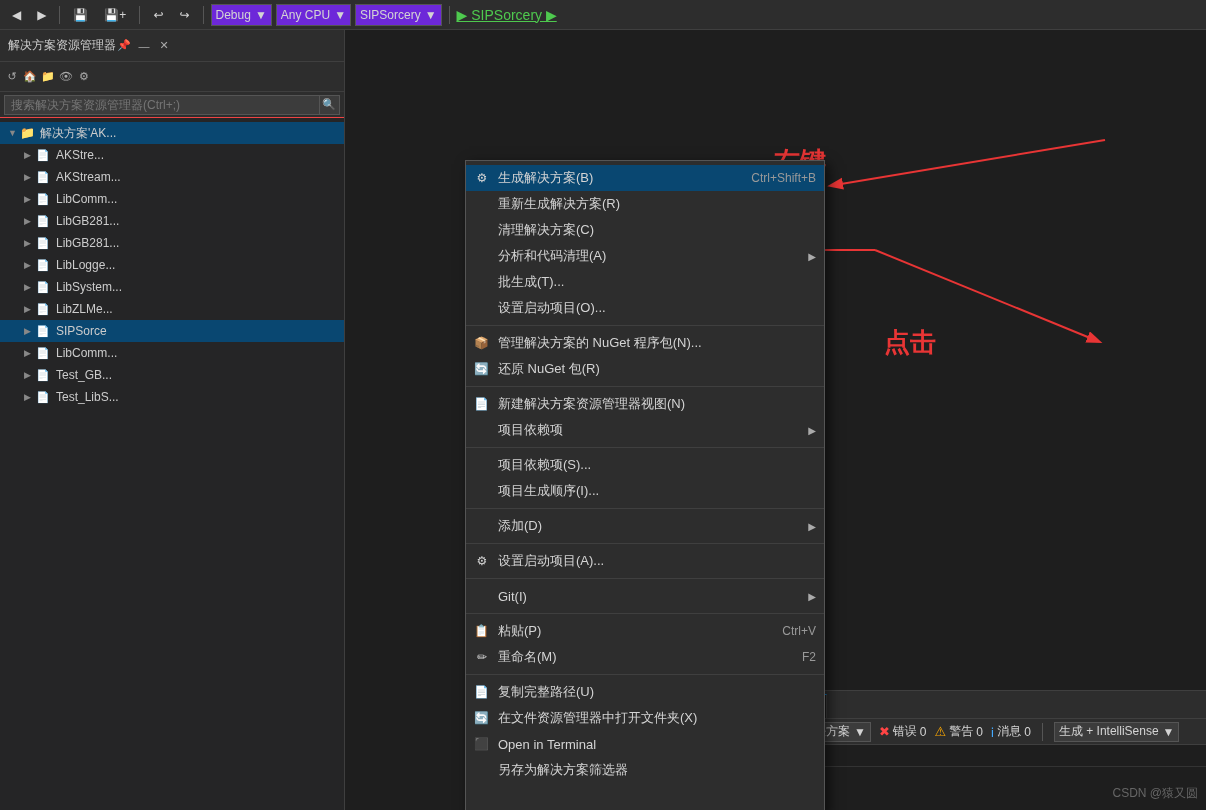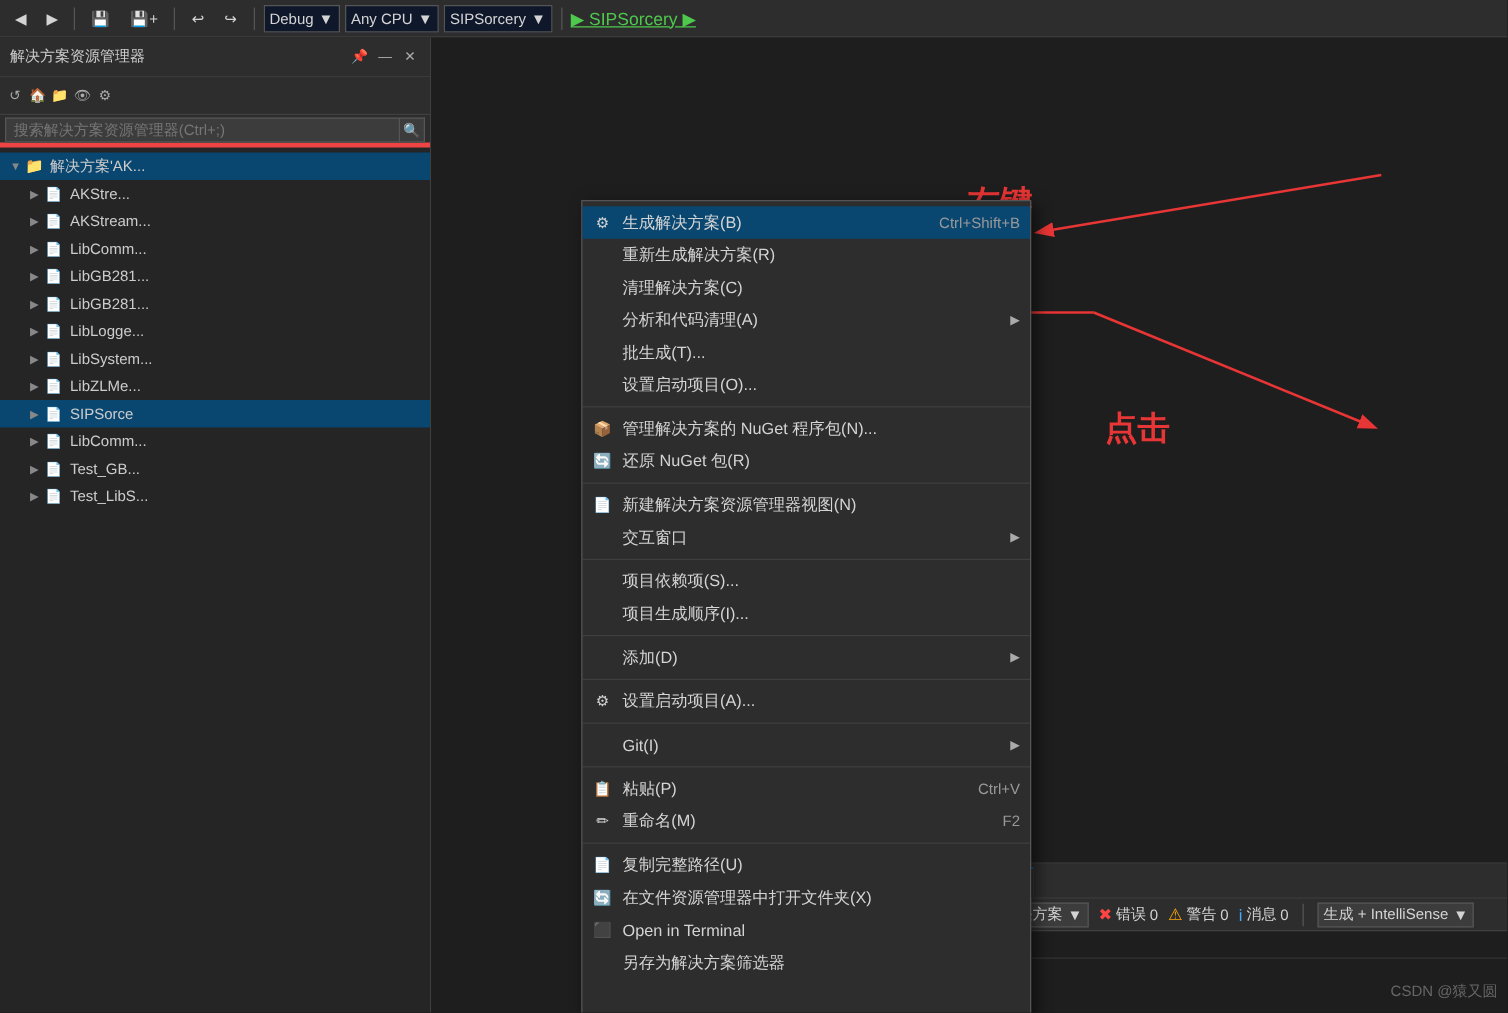--- a/index.html
+++ b/index.html
@@ -36,21 +36,21 @@
       align-items: center;
     }
     .toolbar-separator {
       width: 1px;
       height: 18px;
       background: #555;
       margin: 0 3px;
     }
     .toolbar-dropdown {
       height: 22px;
-      background: #0f172a;
+      background: #6d28d9;
       border: 1px solid #555;
       color: #d4d4d4;
       padding: 0 4px;
       font-size: 12px;
       display: flex;
       align-items: center;
       gap: 4px;
       cursor: pointer;
     }
     .run-btn {
@@ -79,21 +79,20 @@
       display: flex;
       flex-direction: column;
       flex-shrink: 0;
     }
 
     .panel-title-bar {
       height: 32px;
       background: #2d2d2d;
       display: flex;
       align-items: center;
-      justify-content: space-between;
       padding: 0 8px;
       border-bottom: 1px solid #3f3f3f;
     }
     .panel-title {
       font-size: 12px;
       color: #cccccc;
     }
     .panel-title-icons {
       display: flex;
       gap: 4px;
@@ -119,23 +118,23 @@
       align-items: center;
       padding: 0 4px;
       gap: 2px;
       border-bottom: 1px solid #3f3f3f;
     }
 
     .search-bar {
       height: 26px;
       background: #2d2d2d;
       display: flex;
-      align-items: flex-end;
+      align-items: center;
       padding: 0 4px;
-      border-bottom: 4px solid #ef4444;
+      border-bottom: 1px solid #ef4444;
     }
     .search-input {
       flex: 1;
       background: #3c3c3c;
       border: 1px solid #555;
       color: #d4d4d4;
       height: 20px;
       padding: 0 6px;
       font-size: 12px;
       outline: none;
@@ -515,21 +514,21 @@
       <div class="menu-item">
         <span class="menu-icon">🔄</span>
         <span>还原 NuGet 包(R)</span>
       </div>
       <div class="menu-separator"></div>
       <div class="menu-item">
         <span class="menu-icon">📄</span>
         <span>新建解决方案资源管理器视图(N)</span>
       </div>
       <div class="menu-item">
-        <span>交互窗口</span>
+        <span>项目依赖项</span>
         <span class="submenu-arrow">▶</span>
       </div>
       <div class="menu-separator"></div>
       <div class="menu-item">
         <span>项目依赖项(S)...</span>
       </div>
       <div class="menu-item">
         <span>项目生成顺序(I)...</span>
       </div>
       <div class="menu-separator"></div>

